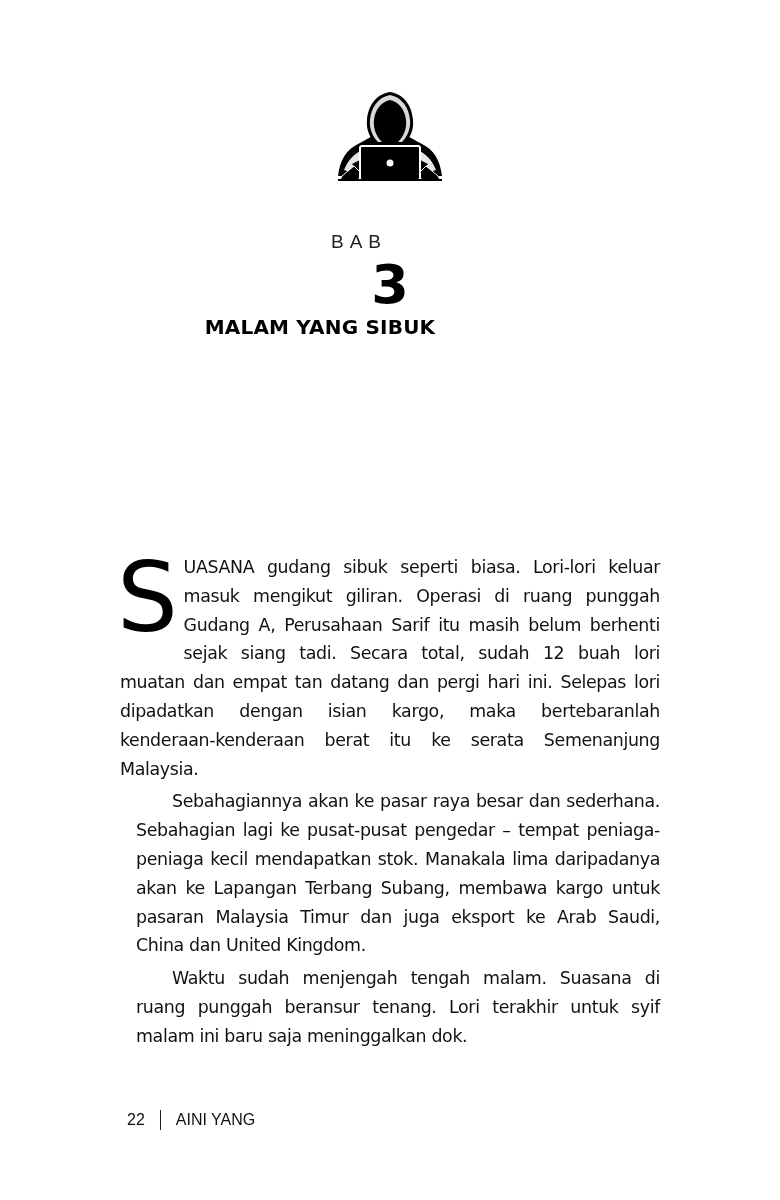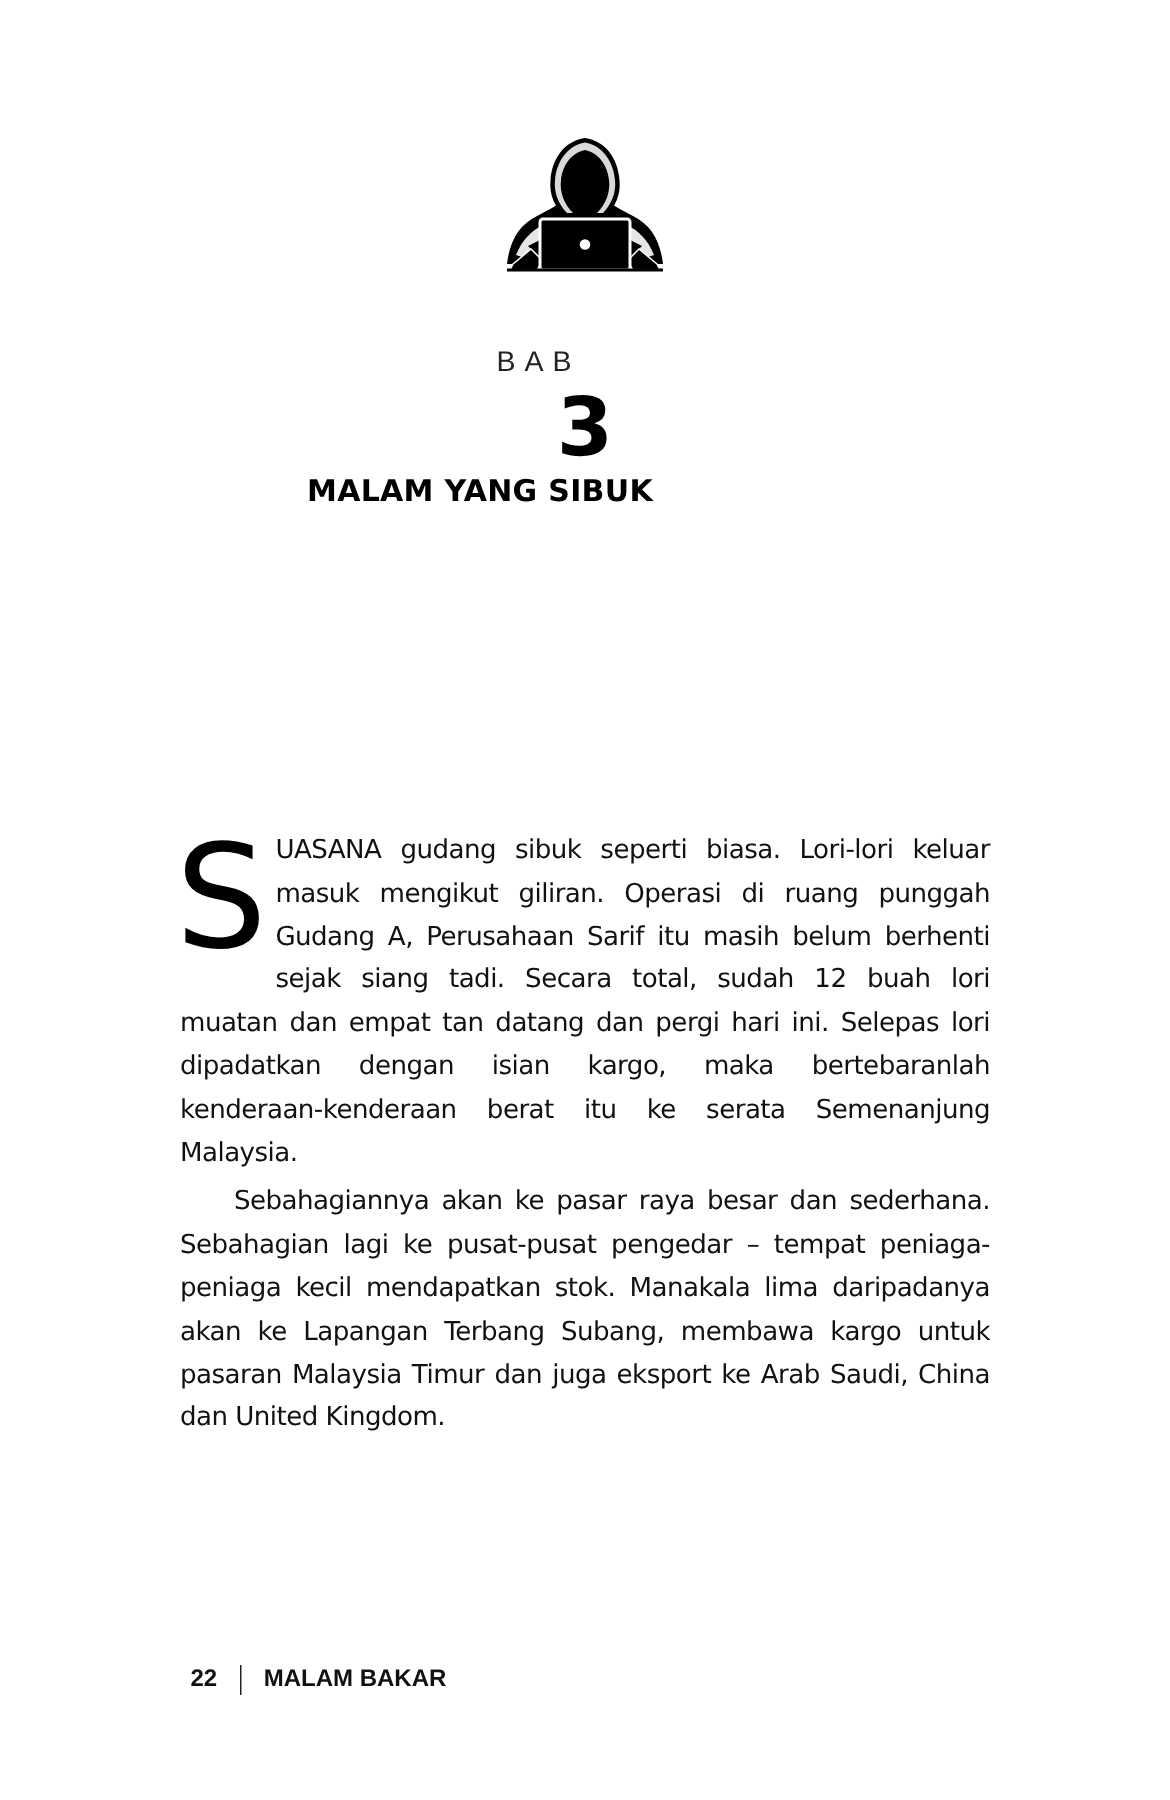--- a/index.html
+++ b/index.html
@@ -72,20 +72,21 @@
       color: #111;
       letter-spacing: -0.35px;
       word-spacing: 0px;
     }
     .body-text p {
       margin: 0;
     }
     .body-text p.indent {
       text-indent: 36px;
       margin-top: 4px;
+      margin-left: 16px;
     }
     .drop-cap {
       float: left;
       font-family: "DejaVu Sans", sans-serif;
       font-size: 96px;
       line-height: 78px;
       height: 82px;
       margin: 6px 6px 0 -3px;
       padding: 0;
       font-weight: normal;
@@ -93,21 +94,20 @@
     }
     .footer {
       position: absolute;
       left: 127px;
       top: 1110px;
       font-family: "Liberation Sans", sans-serif;
       font-size: 16px;
       color: #111;
       display: flex;
       align-items: center;
-      font-weight: bold;
     }
     .footer .divider {
       display: inline-block;
       width: 1px;
       height: 20px;
       background: #222;
       margin: 0 15px 0 15px;
     }
   </style>
 </head>
@@ -138,19 +138,20 @@
   </svg>
 </div>
 
 <div class="chapter-label">BAB</div>
 <div class="chapter-number">3</div>
 <div class="chapter-title">MALAM YANG SIBUK</div>
 
 <div class="body-text">
   <p><span class="drop-cap">S</span><span>UASANA gudang sibuk seperti biasa. Lori-lori keluar masuk mengikut giliran. Operasi di ruang punggah Gudang A, Perusahaan Sarif itu masih belum berhenti sejak siang tadi. Secara total, sudah 12 buah lori muatan dan empat tan datang dan pergi hari ini. Selepas lori dipadatkan dengan isian kargo, maka bertebaranlah kenderaan-kenderaan berat itu ke serata Semenanjung Malaysia.</span></p>
   <p class="indent">Sebahagiannya akan ke pasar raya besar dan sederhana. Sebahagian lagi ke pusat-pusat pengedar – tempat peniaga-peniaga kecil mendapatkan stok. Manakala lima daripadanya akan ke Lapangan Terbang Subang, membawa kargo untuk pasaran Malaysia Timur dan juga eksport ke Arab Saudi, China dan United Kingdom.</p>
+  <p class="indent">Waktu sudah menjengah tengah malam. Suasana di ruang punggah beransur tenang. Lori terakhir untuk syif malam ini baru saja meninggalkan dok.</p>
 </div>
 
 <div class="footer">
   <span>22</span>
   <span class="divider"></span>
-  <span>MALAM BAKAR</span>
+  <span>AINI YANG</span>
 </div>
 
 </body></html>

